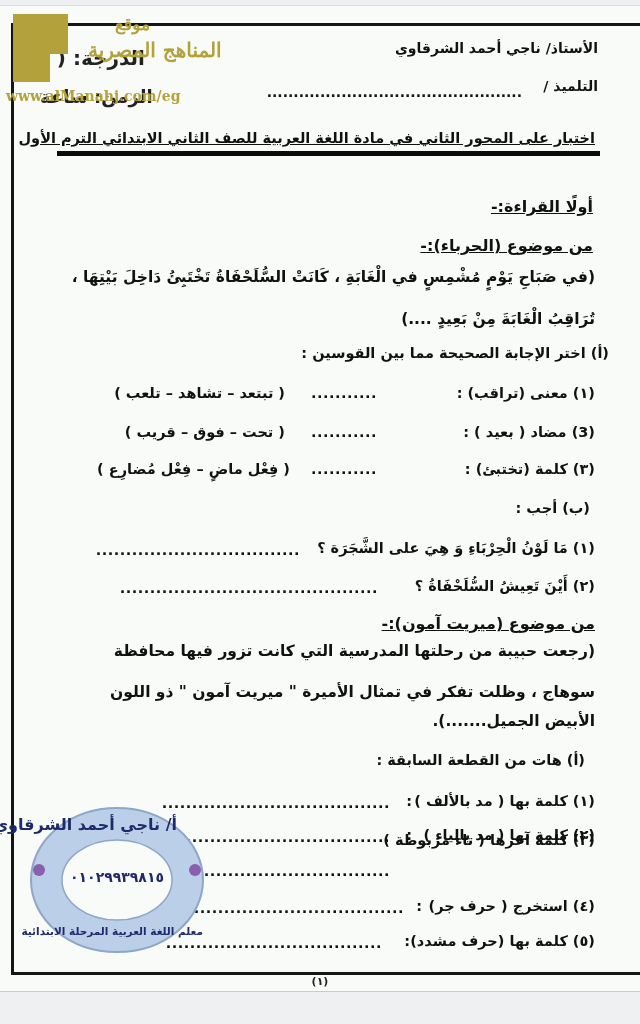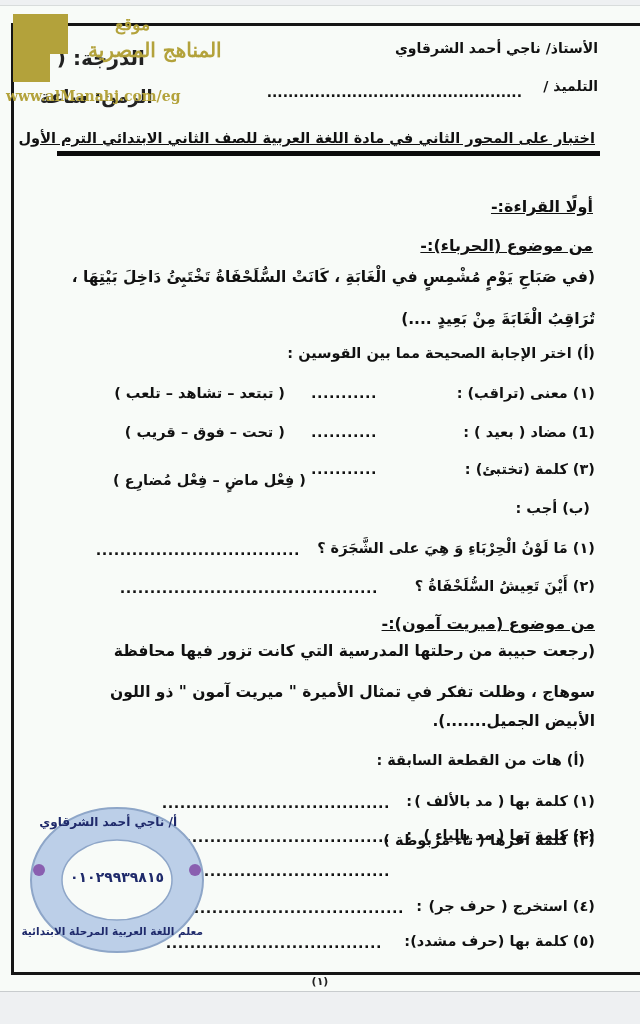--- a/index.html
+++ b/index.html
@@ -60,33 +60,33 @@
 <div class="wm" style="left:6px; top:88px; font-size:14px;">www.alManahj.com/eg</div>
 
 <div class="t title">اختبار على المحور الثاني في مادة اللغة العربية للصف الثاني الابتدائي الترم الأول</div>
 <div class="rule"></div>
 
 <div class="t sec" style="right:47px; top:197px;">أولًا القراءة:-</div>
 <div class="t sec" style="right:47px; top:236px;">من موضوع (الحرباء):-</div>
 <div class="t body16" style="right:45px; top:268px;">(في صَبَاحِ يَوْمٍ مُشْمِسٍ في الْغَابَةِ ، كَانَتْ السُّلَحْفَاةُ تَخْتَبِئُ دَاخِلَ بَيْتِهَا ،</div>
 <div class="t body16" style="right:45px; top:310px;">تُرَاقِبُ الْغَابَةَ مِنْ بَعِيدٍ ....)</div>
 
-<div class="t q" style="right:45px; top:345px;">(أ) اختر الإجابة الصحيحة مما بين القوسين :</div>
+<div class="t q" style="right:31px; top:345px;">(أ) اختر الإجابة الصحيحة مما بين القوسين :</div>
 
 <div class="t q" style="right:45px; top:385px;">(١) معنى (تراقب) :</div>
 <div class="t q dots" style="right:263px; top:385px;">...........</div>
 <div class="t q" style="right:355px; top:385px;">( تبتعد  –  تشاهد  –  تلعب )</div>
 
-<div class="t q" style="right:45px; top:424px;">(1) مضاد ( بعيد ) :</div>
+<div class="t q" style="right:45px; top:424px;">(3) مضاد ( بعيد ) :</div>
 <div class="t q dots" style="right:263px; top:424px;">...........</div>
 <div class="t q" style="right:355px; top:424px;">( تحت  –  فوق  –  قريب )</div>
 
 <div class="t q" style="right:45px; top:461px;">(٣) كلمة  (تختبئ)  :</div>
 <div class="t q dots" style="right:263px; top:461px;">...........</div>
-<div class="t q" style="right:334px; top:461px;margin-top:11px;">( فِعْل ماضٍ – فِعْل مُضارِع )</div>
+<div class="t q" style="right:350px; top:461px;">( فِعْل ماضٍ – فِعْل مُضارِع )</div>
 
 <div class="t q" style="right:50px; top:500px;">(ب) أجب :</div>
 <div class="t q" style="right:45px; top:540px;">(١)  مَا لَوْنُ الْحِرْبَاءِ وَ هِيَ على الشَّجَرَة ؟</div>
 <div class="t q dots" style="right:340px; top:542px;">..................................</div>
 <div class="t q" style="right:45px; top:578px;">(٢)  أَيْنَ تَعِيشُ  السُّلَحْفَاةُ ؟</div>
 <div class="t q dots" style="right:262px; top:580px;">...........................................</div>
 
 <div class="t sec" style="right:45px; top:614px;">من موضوع (ميريت آمون):-</div>
 <div class="t body16" style="right:45px; top:642px;">(رجعت حبيبة من رحلتها المدرسية التي كانت تزور فيها محافظة</div>
 <div class="t body16" style="right:45px; top:683px;">سوهاج ، وظلت تفكر في تمثال الأميرة " ميريت آمون " ذو اللون</div>
@@ -117,18 +117,18 @@
   <svg width="180" height="150" viewBox="0 0 180 150">
     <defs>
       <path id="topArc" d="M 22 75 A 68 58 0 0 1 158 75"></path>
       <path id="botArc" d="M 14 70 A 76 66 0 0 0 166 70"></path>
     </defs>
     <ellipse cx="90" cy="75" rx="86" ry="72" fill="#bccfe8" stroke="#8ea6c8" stroke-width="2"></ellipse>
     <ellipse cx="90" cy="75" rx="55" ry="40" fill="#f8fbf8" stroke="#8ea6c8" stroke-width="1.5"></ellipse>
     <circle cx="12" cy="65" r="6" fill="#8a5fb0"></circle>
     <circle cx="168" cy="65" r="6" fill="#8a5fb0"></circle>
   </svg>
-  <div style="position:absolute; left:30px; top:10px; width:120px; text-align:center; direction:rtl; font-size:12px; font-weight:bold; color:#1f2a6b; white-space:nowrap;">أ/ ناجي أحمد الشرقاوي</div>
+  <div style="position:absolute; left:30px; top:10px; width:120px; text-align:center; direction:rtl; font-size:16px; font-weight:bold; color:#1f2a6b; white-space:nowrap;">أ/ ناجي أحمد الشرقاوي</div>
   <div style="position:absolute; left:38px; top:64px; width:104px; text-align:center; font-size:14px; font-weight:bold; color:#1f2a6b; letter-spacing:1px;">٠١٠٢٩٩٣٩٨١٥</div>
   <div style="position:absolute; left:4px; top:120px; width:172px; text-align:center; direction:rtl; font-size:10.5px; font-weight:bold; color:#1f2a6b; white-space:nowrap;">معلم اللغة العربية المرحلة الابتدائية</div>
 </div>
 
 <div class="pg">(١)</div>
 
 </body></html>

